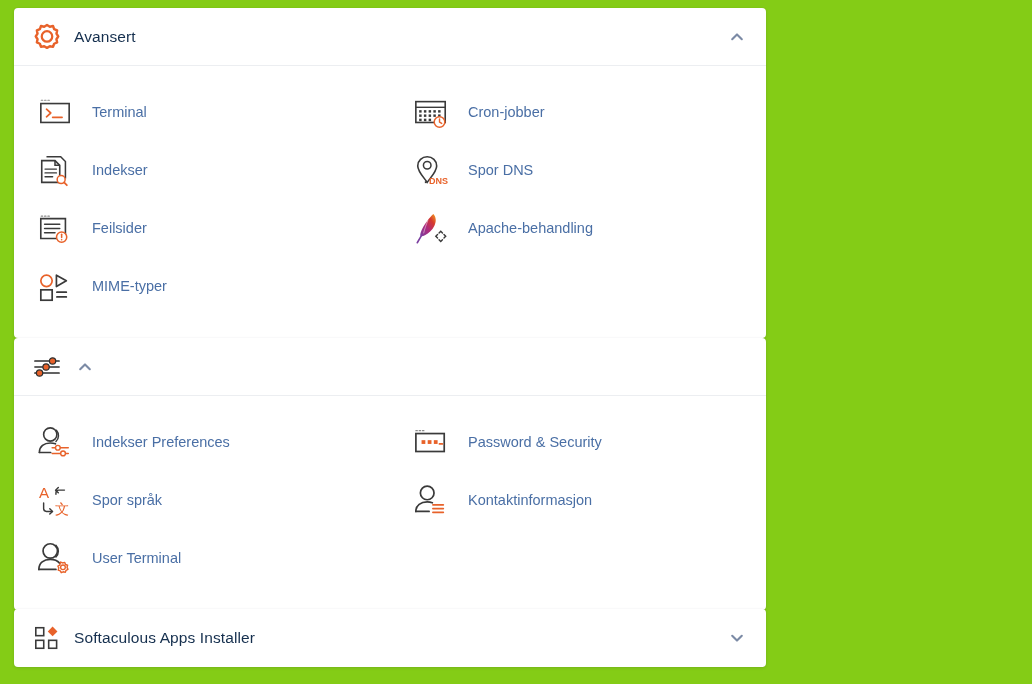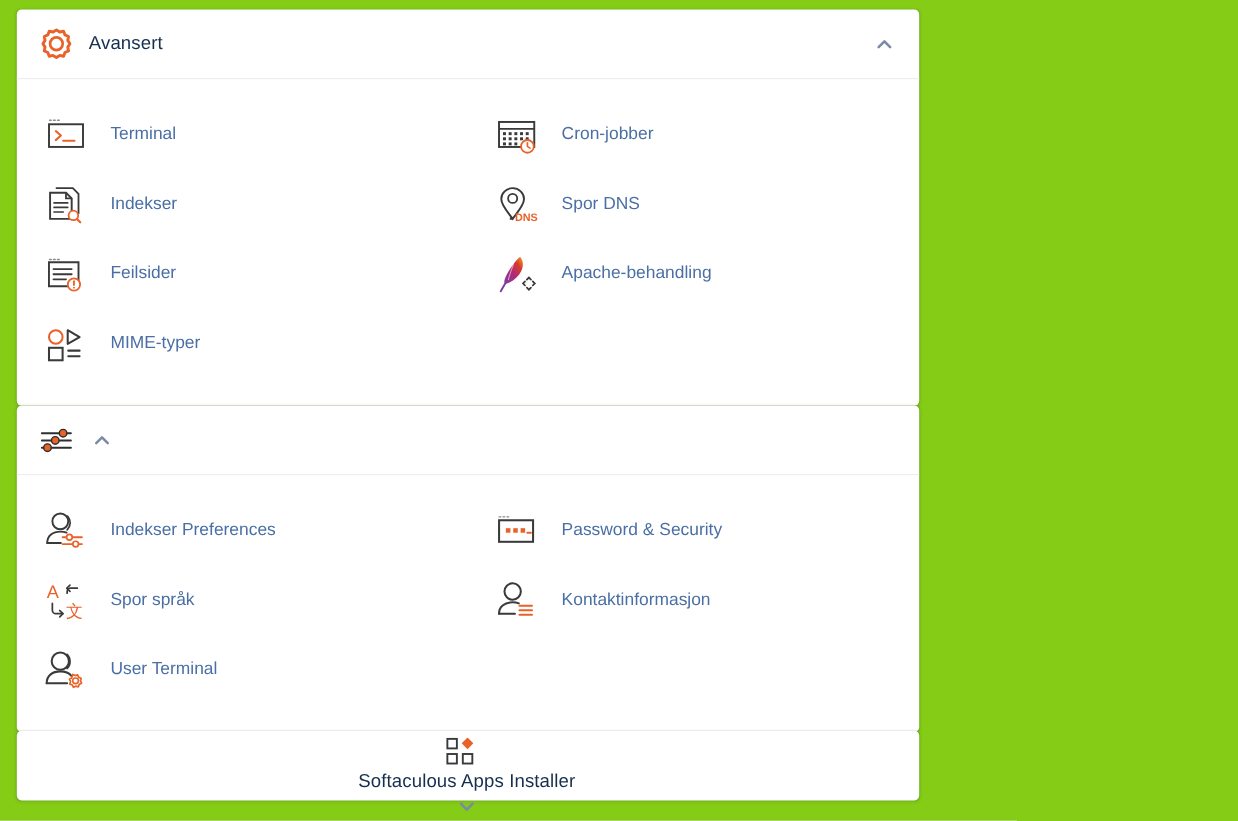--- a/index.html
+++ b/index.html
@@ -89,21 +89,20 @@
     cursor: pointer;
     line-height: 1.2;
   }
   .soft-row {
     display: flex;
     align-items: center;
     height: 58px;
     padding: 0 18px 0 16px;
     cursor: pointer;
     box-sizing: border-box;
-    flex-direction: column;
   }
   .soft-icon {
     width: 34px;
     height: 34px;
     flex: 0 0 34px;
     display: flex;
     align-items: center;
     justify-content: center;
     margin-right: 10px;
   }

